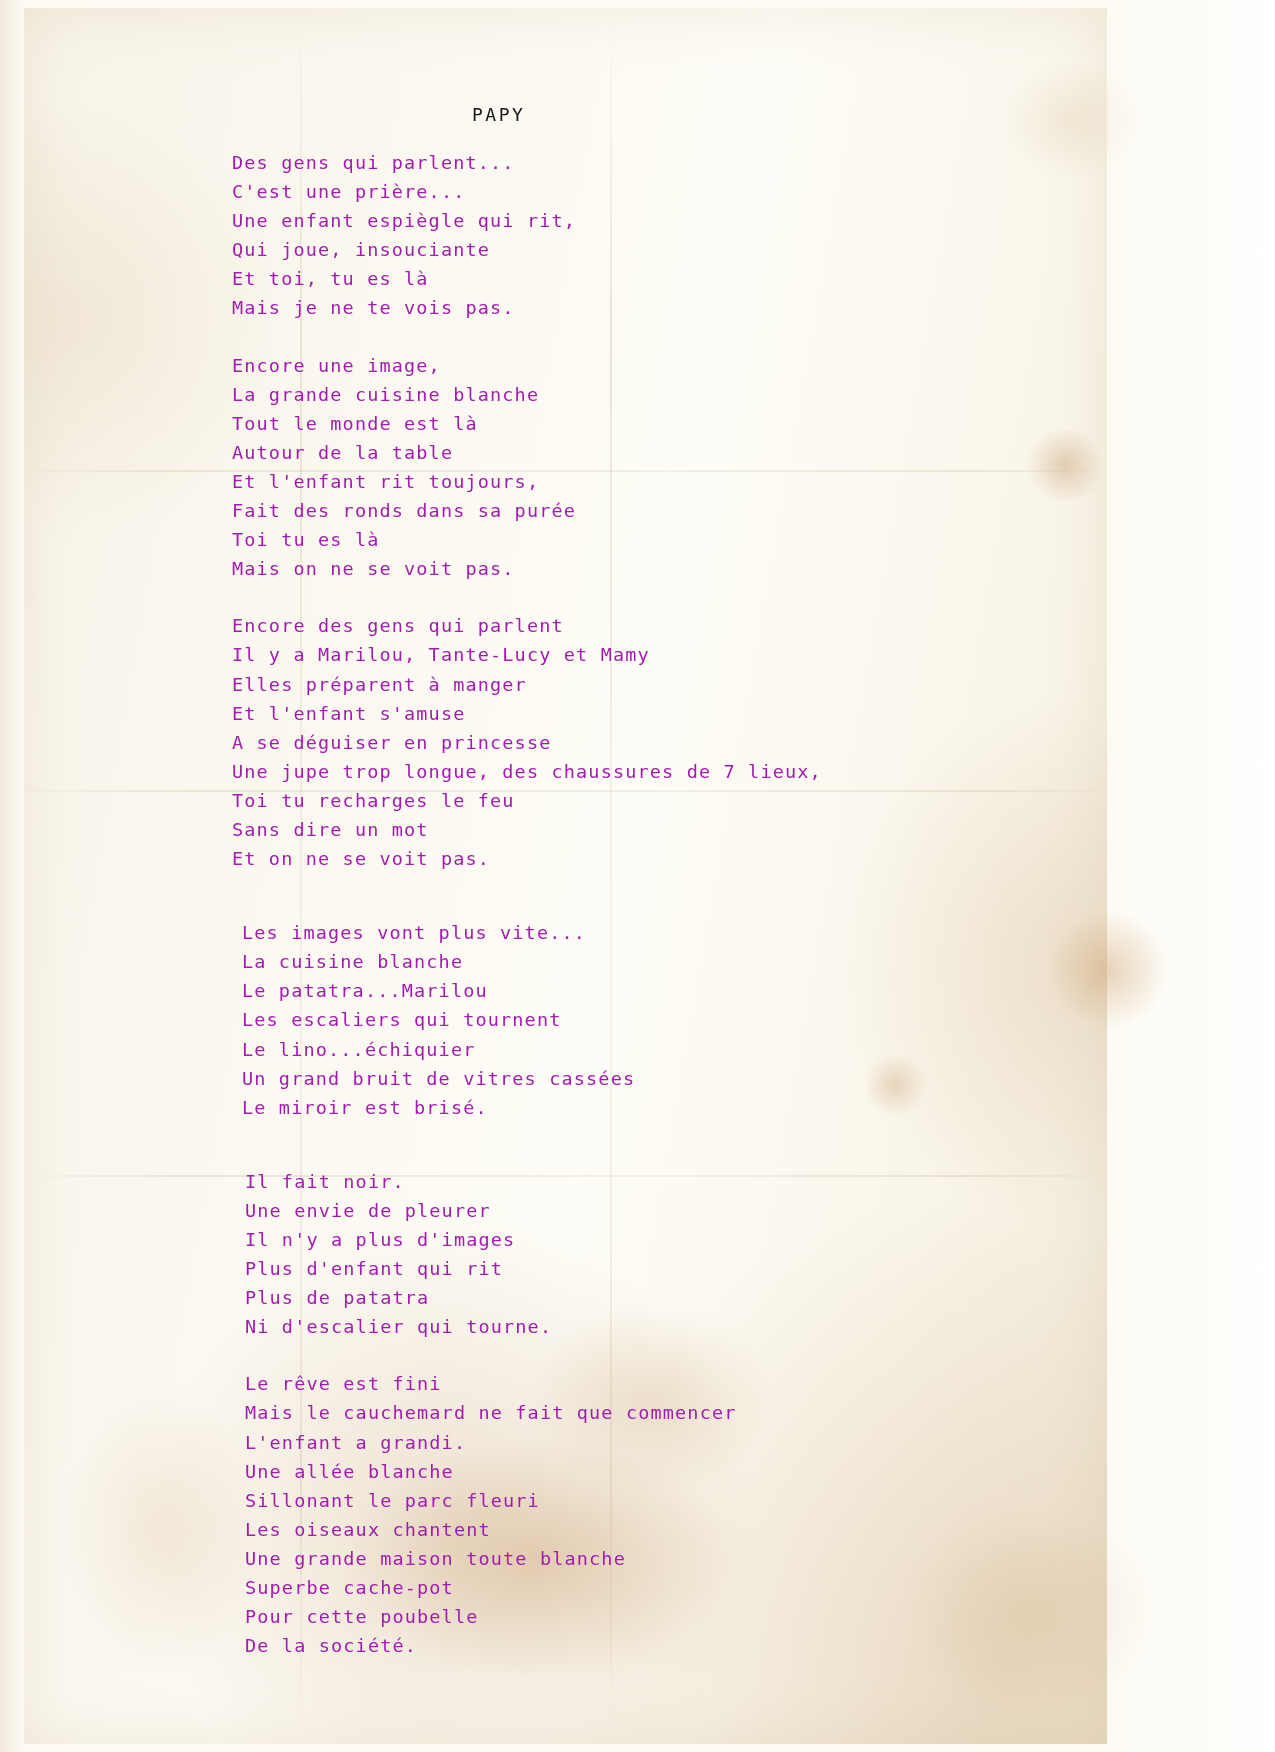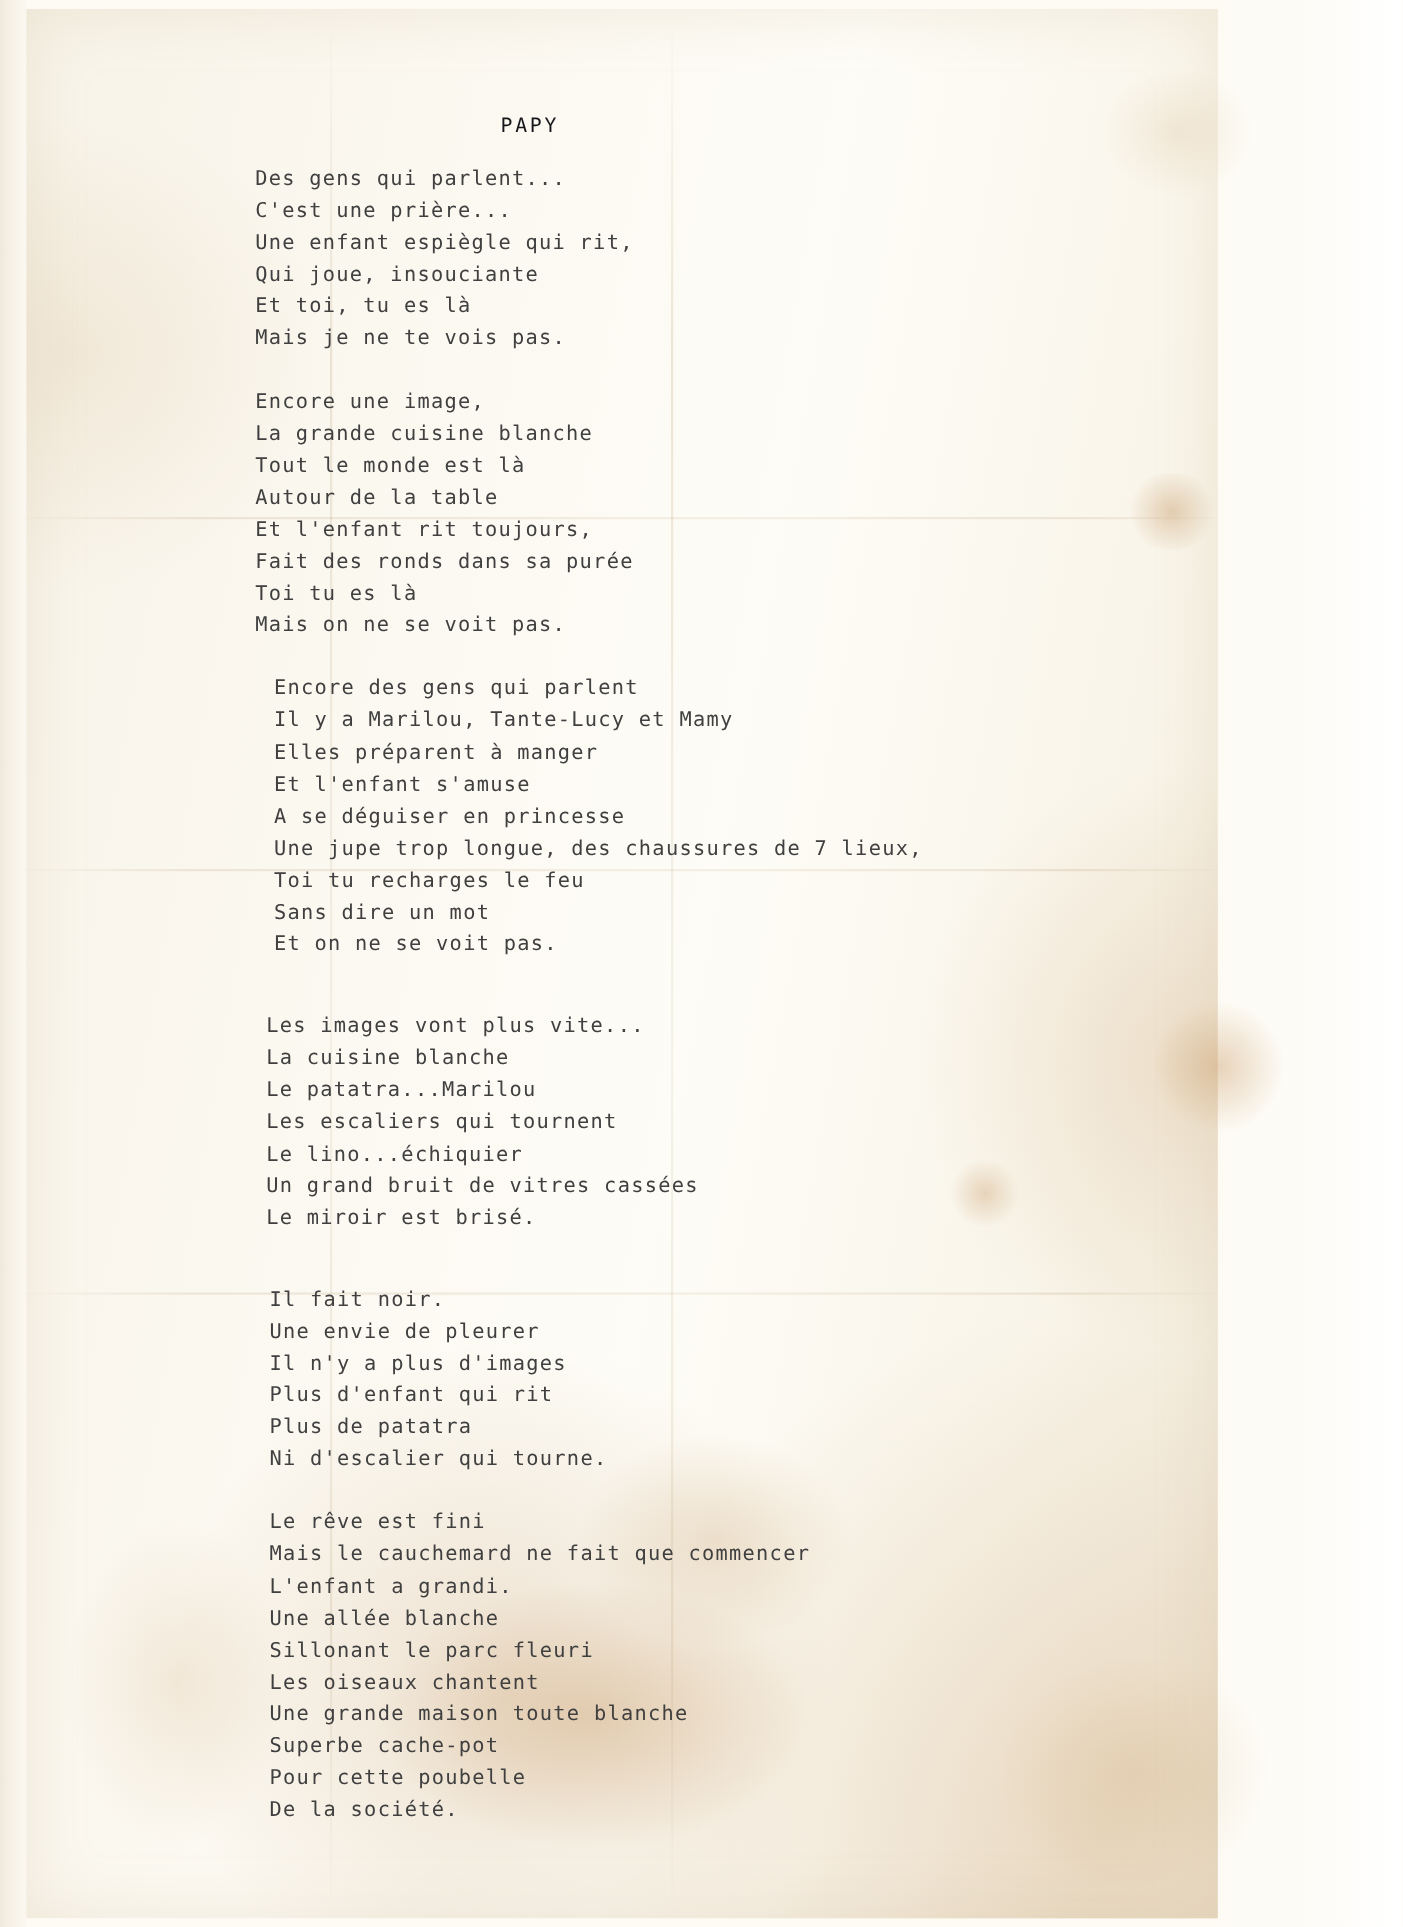--- a/index.html
+++ b/index.html
@@ -62,43 +62,43 @@
   }
   
   .stain {
     position: absolute;
     border-radius: 50%;
     pointer-events: none;
   }
   
   #doc-title {
     position: absolute;
-    left: 455px;
+    left: 472px;
     top: 104px;
     font-size: 18px;
     letter-spacing: 2.5px;
     color: #15171b;
   }
   #lyrics {
     position: absolute;
     left: 232px;
     top: 148px;
     width: 760px;
     font-size: 18.5px;
     line-height: 29.1px;
     letter-spacing: 1.15px;
-    color: #404040;
+    color: #a21caf;
     white-space: pre-wrap;
   }
   .stanza { margin: 0 0 28px 0; }
   .line { white-space: pre; }
   
   .s0 { margin-left: 0px; }
   .s1 { margin-left: 0px; margin-top: 11px; }
-  .s2 { margin-left: 17px; }
+  .s2 { margin-left: 0px; }
   .s3 { margin-left: 10px; margin-top: 45px; }
   .s4 { margin-left: 13px; margin-top: 45px; }
   .s5 { margin-left: 13px; margin-top: 20px; }
 </style>
 </head>
 <body>
 
 <div id="page">
 
   <div id="paper"></div>

